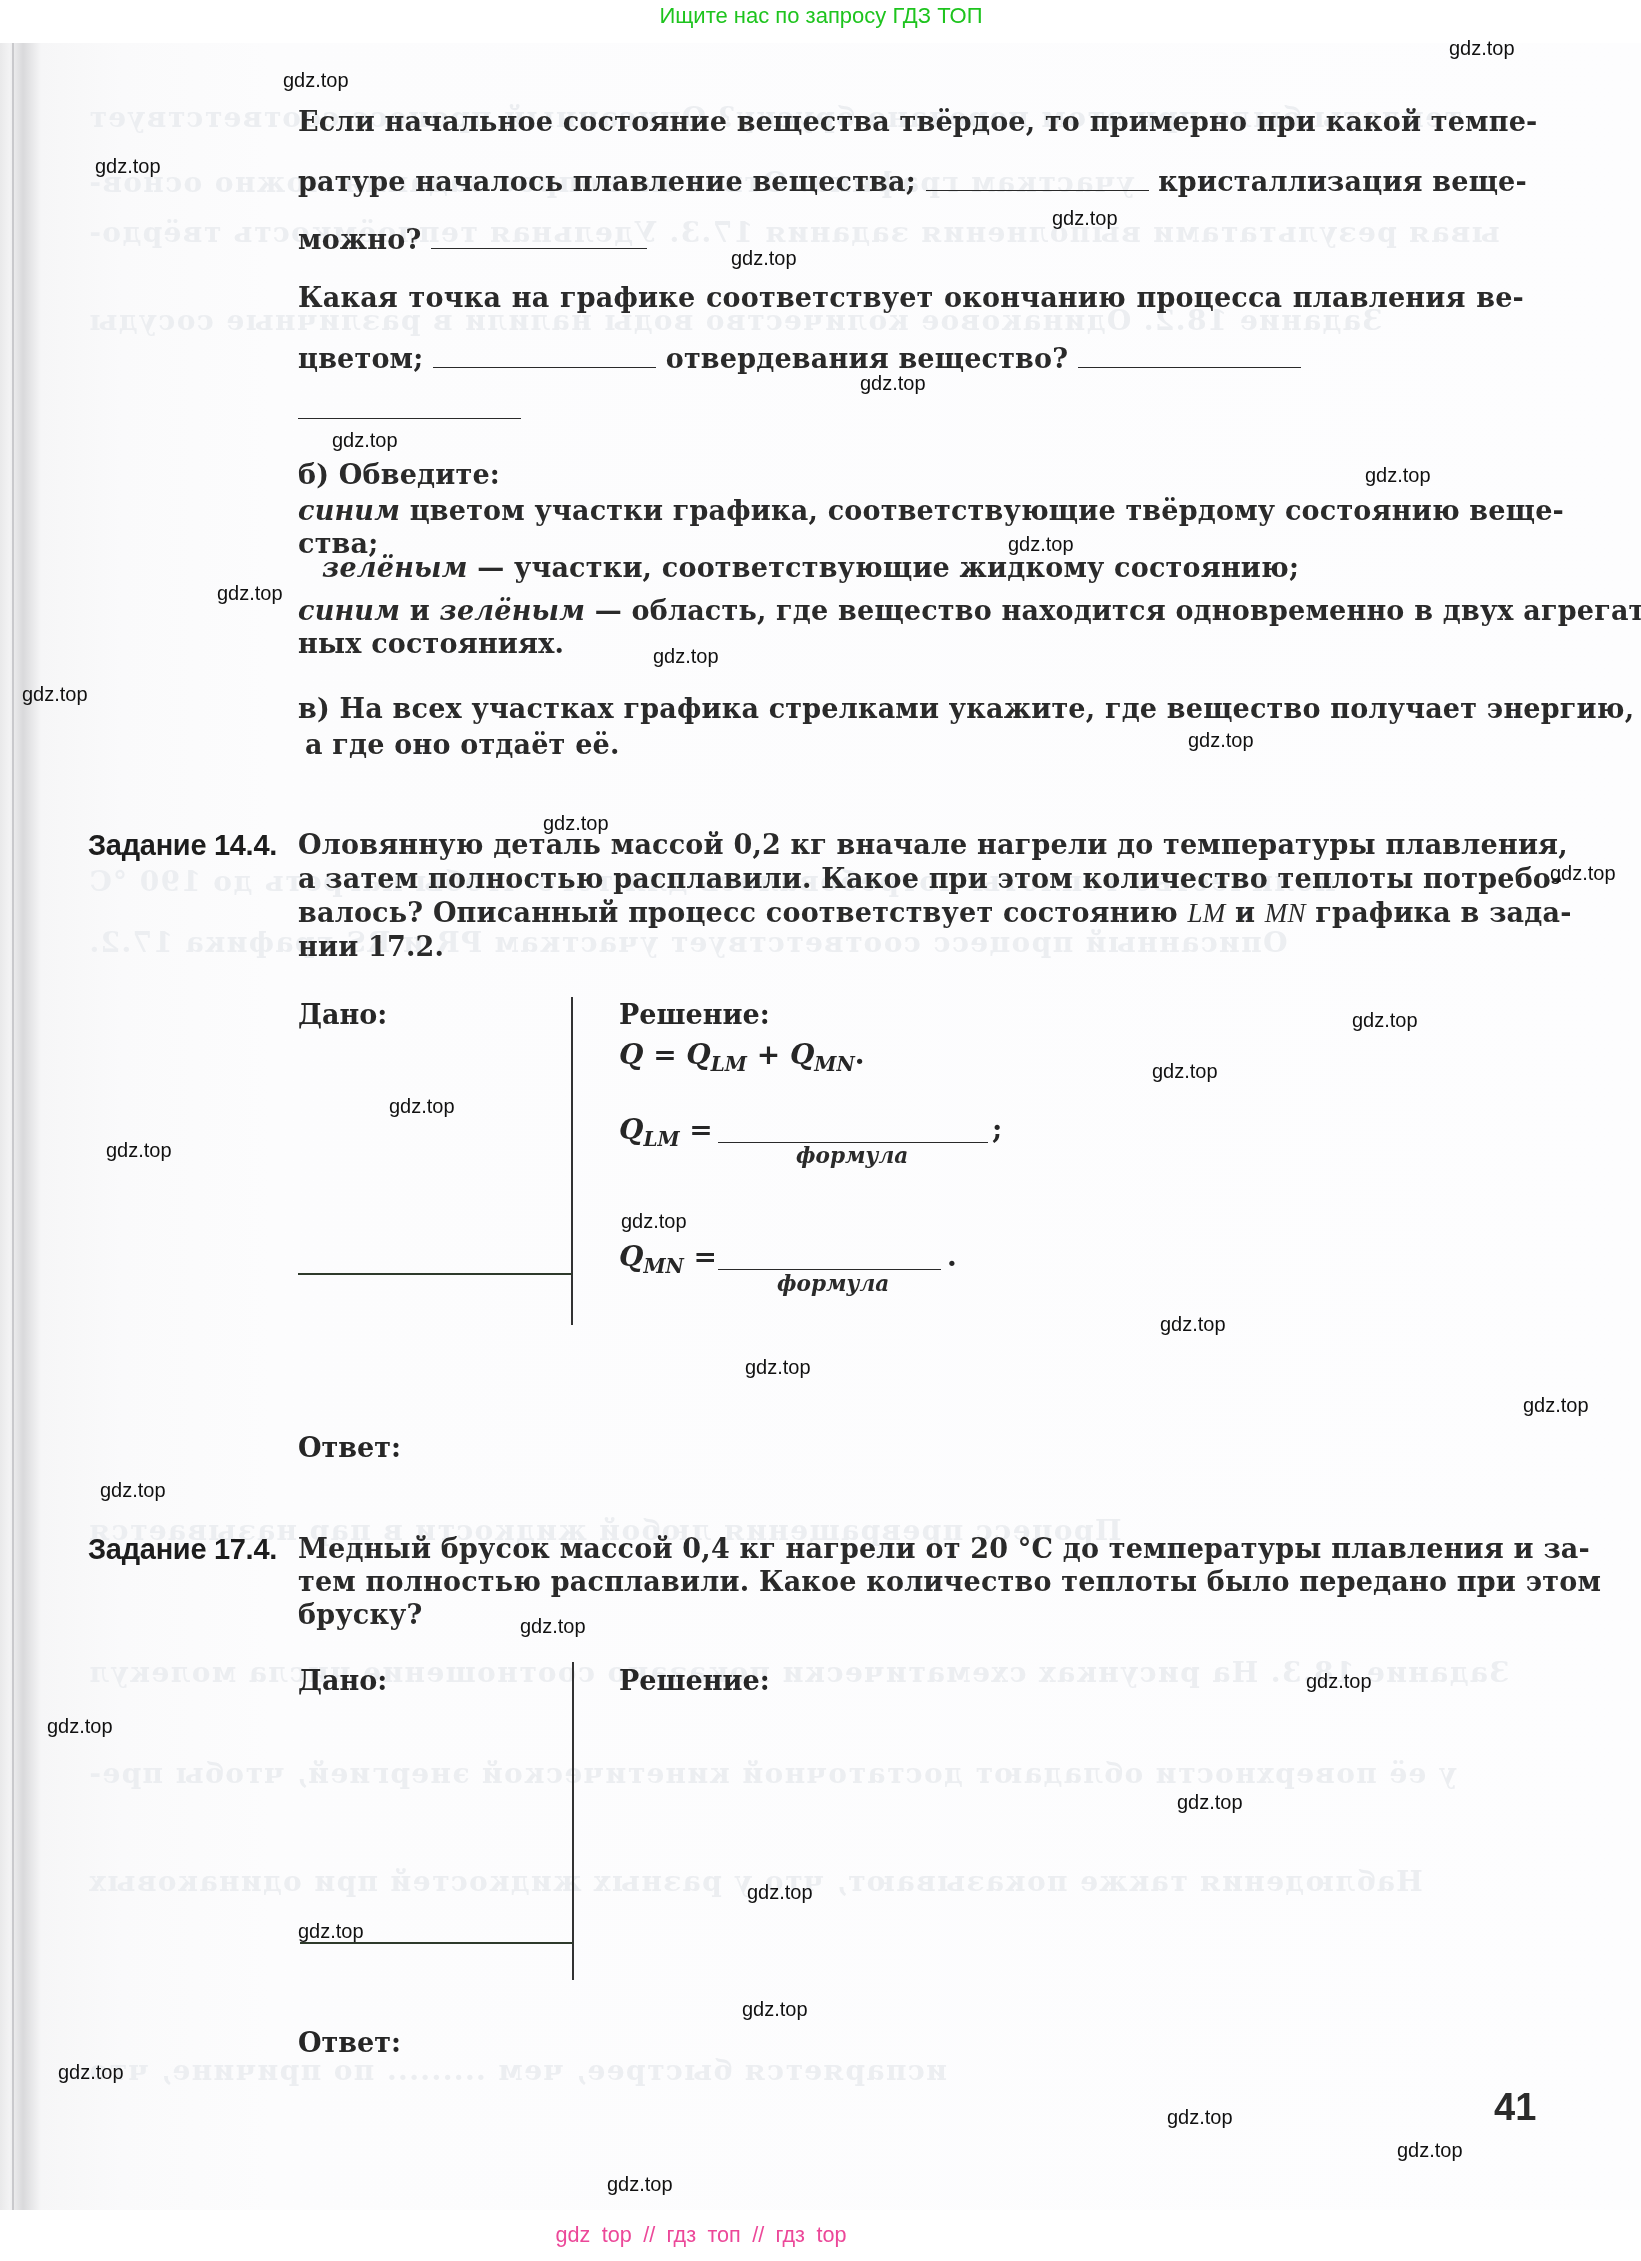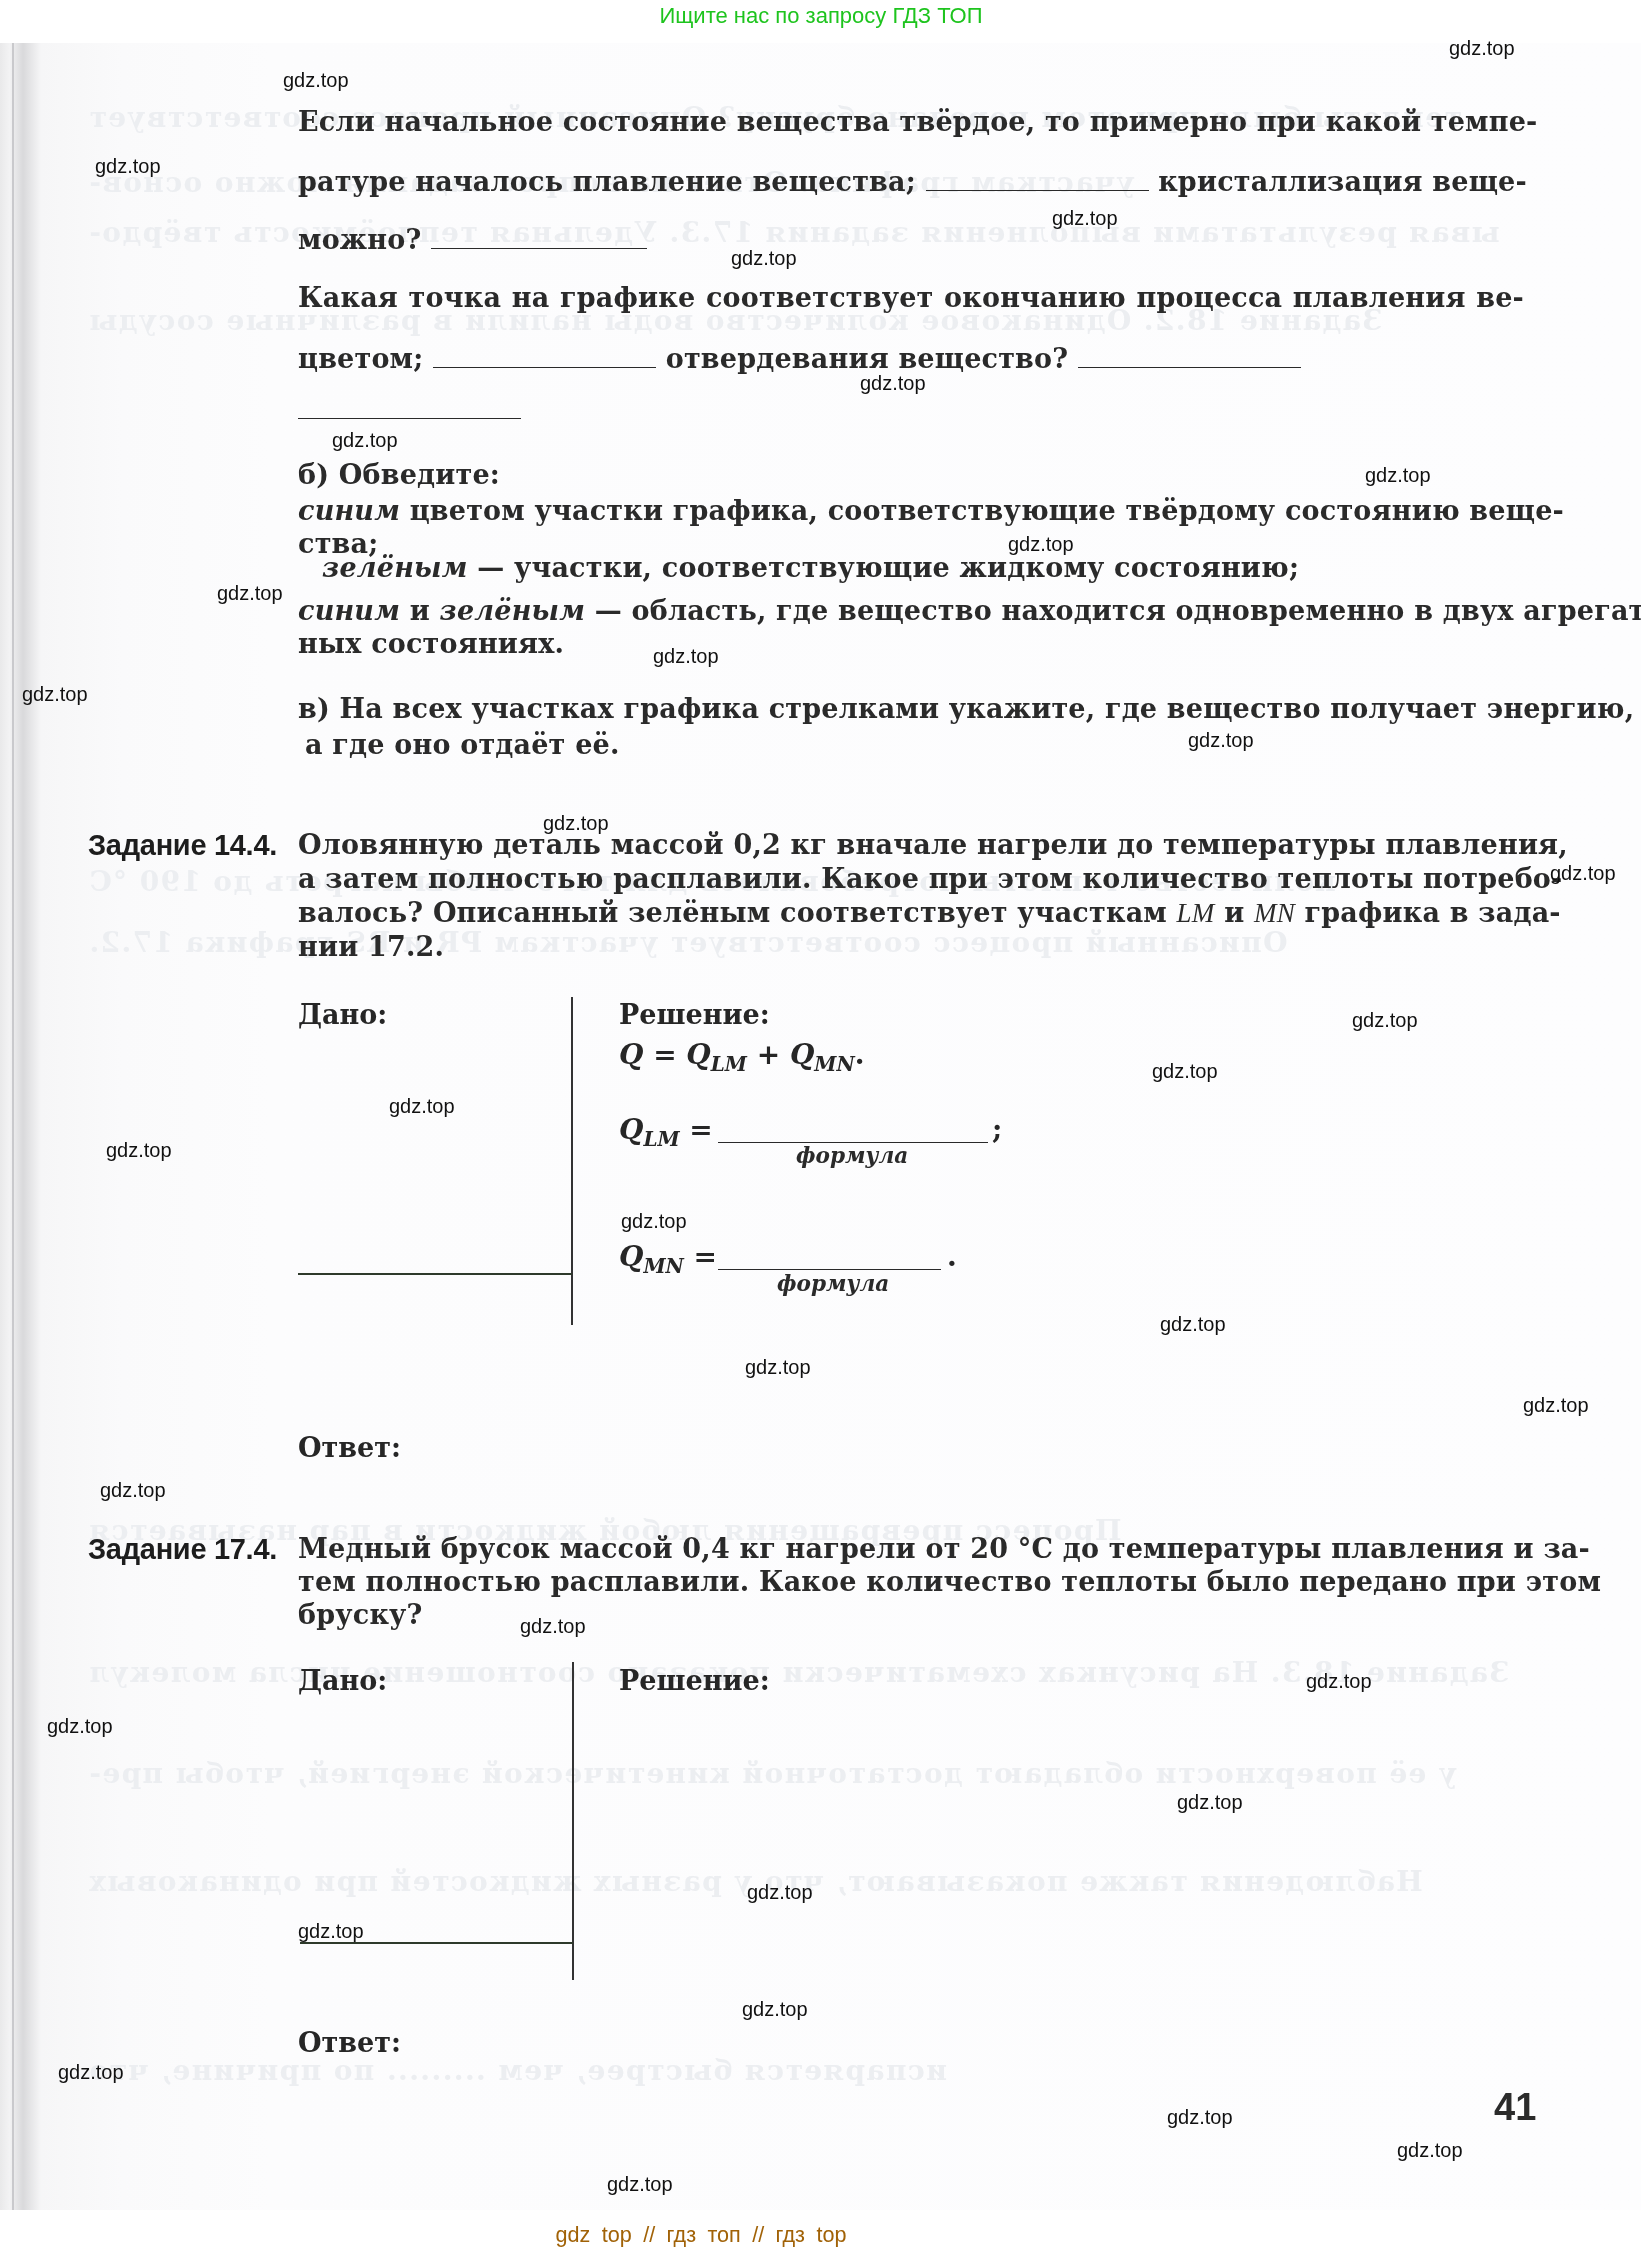--- a/index.html
+++ b/index.html
@@ -16,21 +16,21 @@
   .ghost {
     position:absolute; color:#eceef1; font-weight:bold; font-size:28px;
     transform:scaleX(-1); white-space:nowrap; letter-spacing:1.4px;
   }
   .header-link {
     position:absolute; top:2.7px; left:0; width:1642px; text-align:center;
     font-family:"Liberation Sans", sans-serif; font-size:22px; color:#1ec41e;
   }
   .footer-link {
     position:absolute; top:2222px; left:0; width:1402px; text-align:center;
-    font-family:"Liberation Sans", sans-serif; font-size:21.6px; color:#a16207;
+    font-family:"Liberation Sans", sans-serif; font-size:21.6px; color:#ec4899;
     word-spacing:5.4px;
   }
   .line {
     position:absolute; left:298px; width:1226px; white-space:nowrap;
     font-size:27px; font-weight:bold; color:#2a2a2a; letter-spacing:0.2px;
     line-height:32px;
   }
   .just { text-align:justify; text-align-last:justify; }
   .it { font-style:italic; }
   .blank { display:inline-block; border-bottom:1.4px solid #2a2a2a; height:20px; vertical-align:baseline; }
@@ -97,21 +97,21 @@
 <div class="line" style="top:552px;margin-left:24px;"><span class="it">зелёным</span><span> — участки, соответствующие жидкому состоянию;</span></div>
 <div class="line just" style="top:595px;"><span class="it">синим</span><span> и </span><span class="it">зелёным</span><span> — область, где вещество находится одновременно в двух агрегат-</span></div>
 <div class="line" style="top:628px;">ных состояниях.</div>
 
 <div class="line just" style="top:693px;">в) На всех участках графика стрелками укажите, где вещество получает энергию,</div>
 <div class="line" style="top:729px;margin-left:7px;">а где оно отдаёт её.</div>
 
 <div class="task-label" style="top:829px;">Задание 14.4.</div>
 <div class="line just" style="top:829px;">Оловянную деталь массой 0,2 кг вначале нагрели до температуры плавления,</div>
 <div class="line just" style="top:863px;">а затем полностью расплавили. Какое при этом количество теплоты потребо-</div>
-<div class="line just" style="top:897px;"><span>валось? Описанный зелёным соответствует участкам</span> <span class="it" style="font-family:'Liberation Serif',serif;font-weight:normal;">LM</span> <span>и</span> <span class="it" style="font-family:'Liberation Serif',serif;font-weight:normal;">MN</span> <span>графика в зада-</span></div>
+<div class="line just" style="top:897px;"><span>валось? Описанный процесс соответствует состоянию</span> <span class="it" style="font-family:'Liberation Serif',serif;font-weight:normal;">LM</span> <span>и</span> <span class="it" style="font-family:'Liberation Serif',serif;font-weight:normal;">MN</span> <span>графика в зада-</span></div>
 <div class="line" style="top:931px;">нии 17.2.</div>
 
 <div class="label" style="left:298px;top:999px;">Дано:</div>
 <div class="label" style="left:619px;top:999px;">Решение:</div>
 <div class="vline" style="left:571px;top:997px;height:328px;"></div>
 <div class="hline" style="left:298px;top:1273px;width:274px;"></div>
 
 <div class="math" style="left:619px;top:1039px;"><span>Q</span><span style="font-style:normal"> = </span><span>Q</span><sub>LM</sub><span style="font-style:normal"> + </span><span>Q</span><sub>MN</sub><span style="font-style:normal">.</span></div>
 
 <div class="math" style="left:619px;top:1114px;"><span>Q</span><sub>LM</sub><span style="font-style:normal"> =</span></div>

